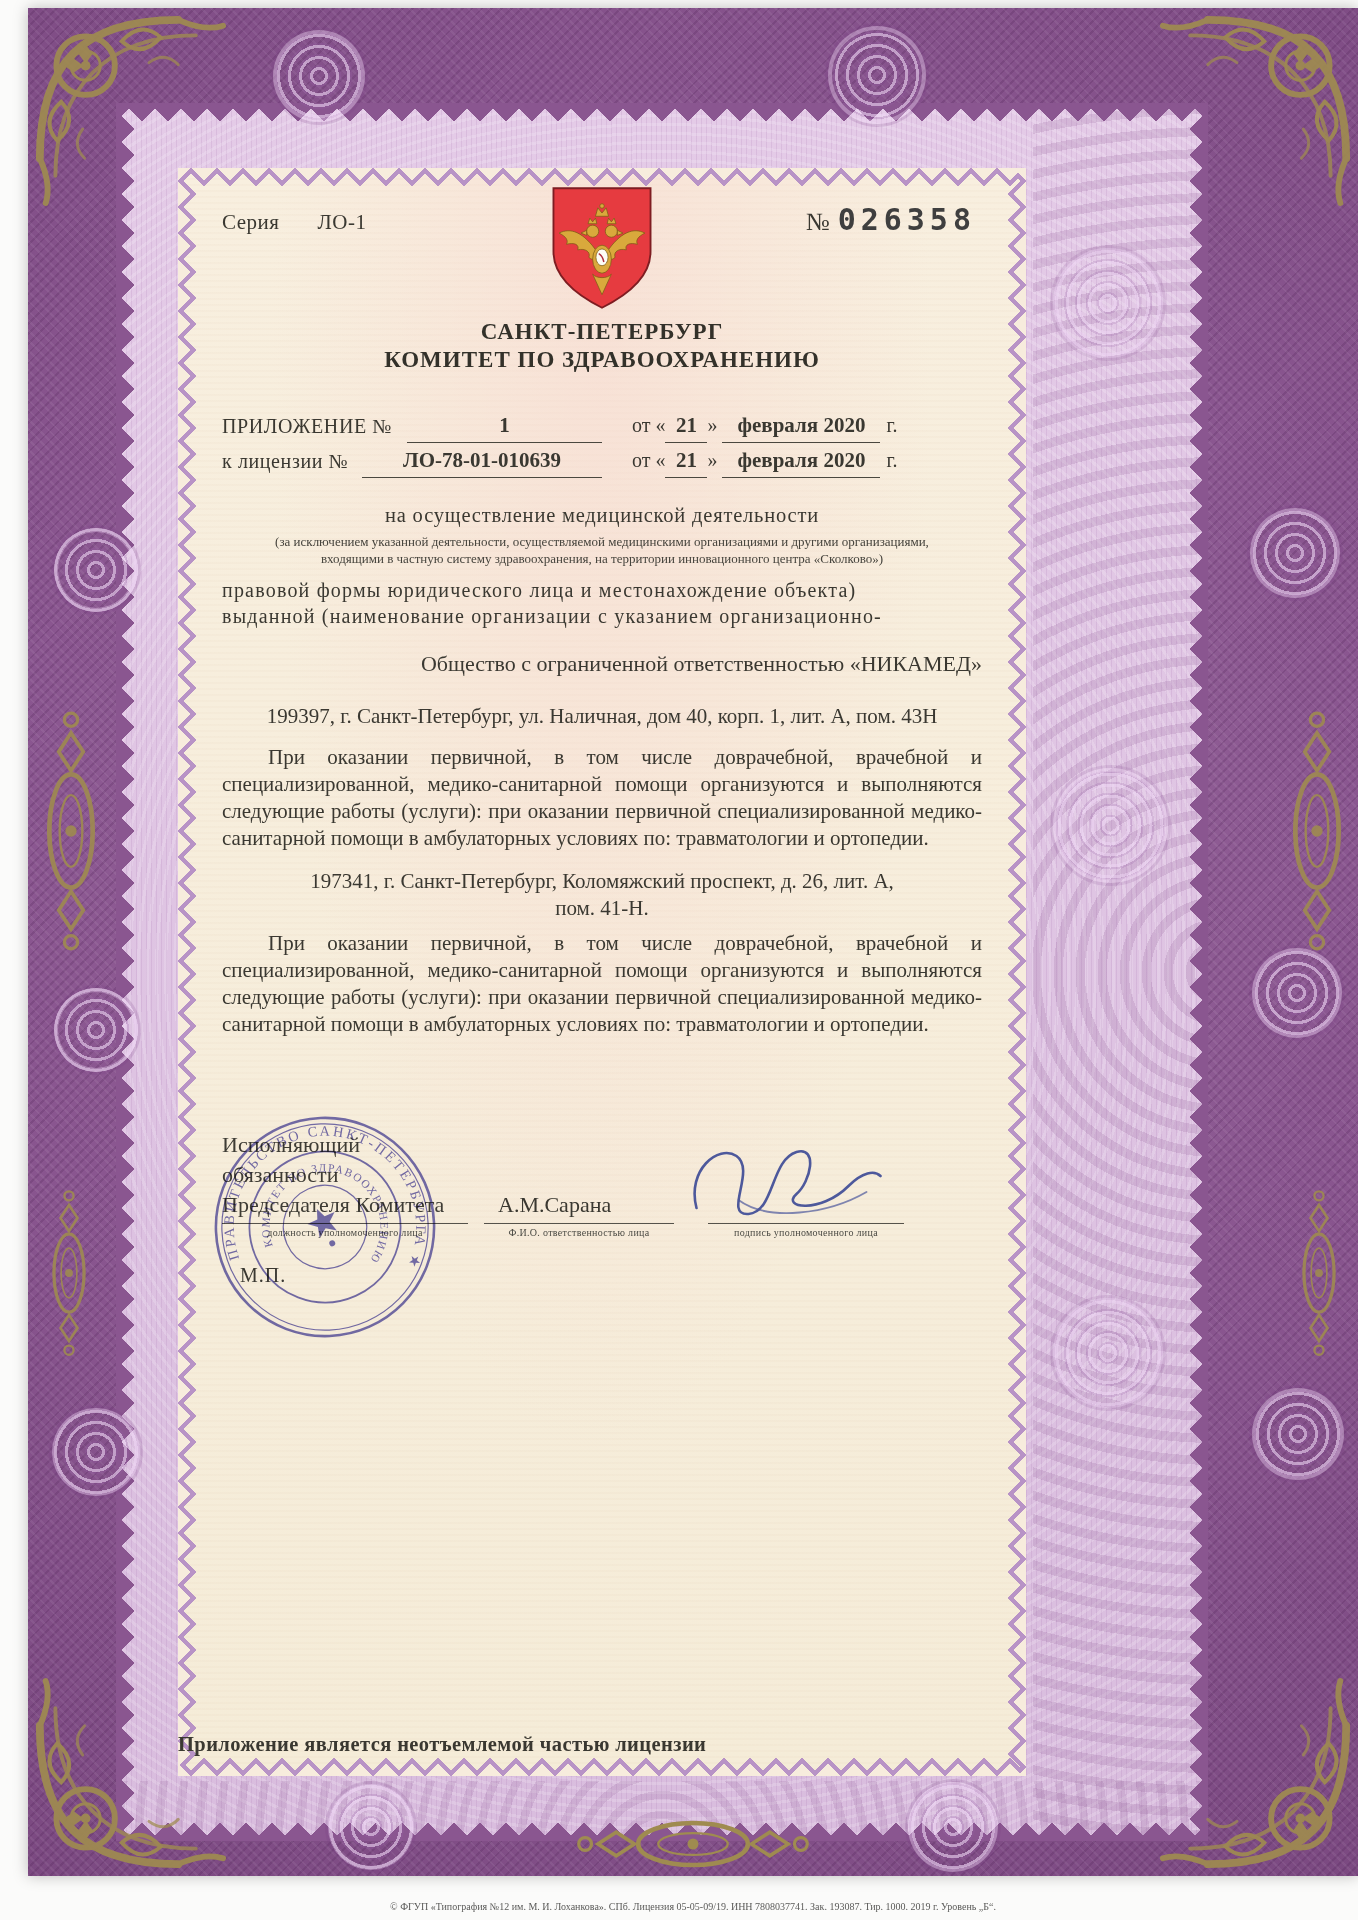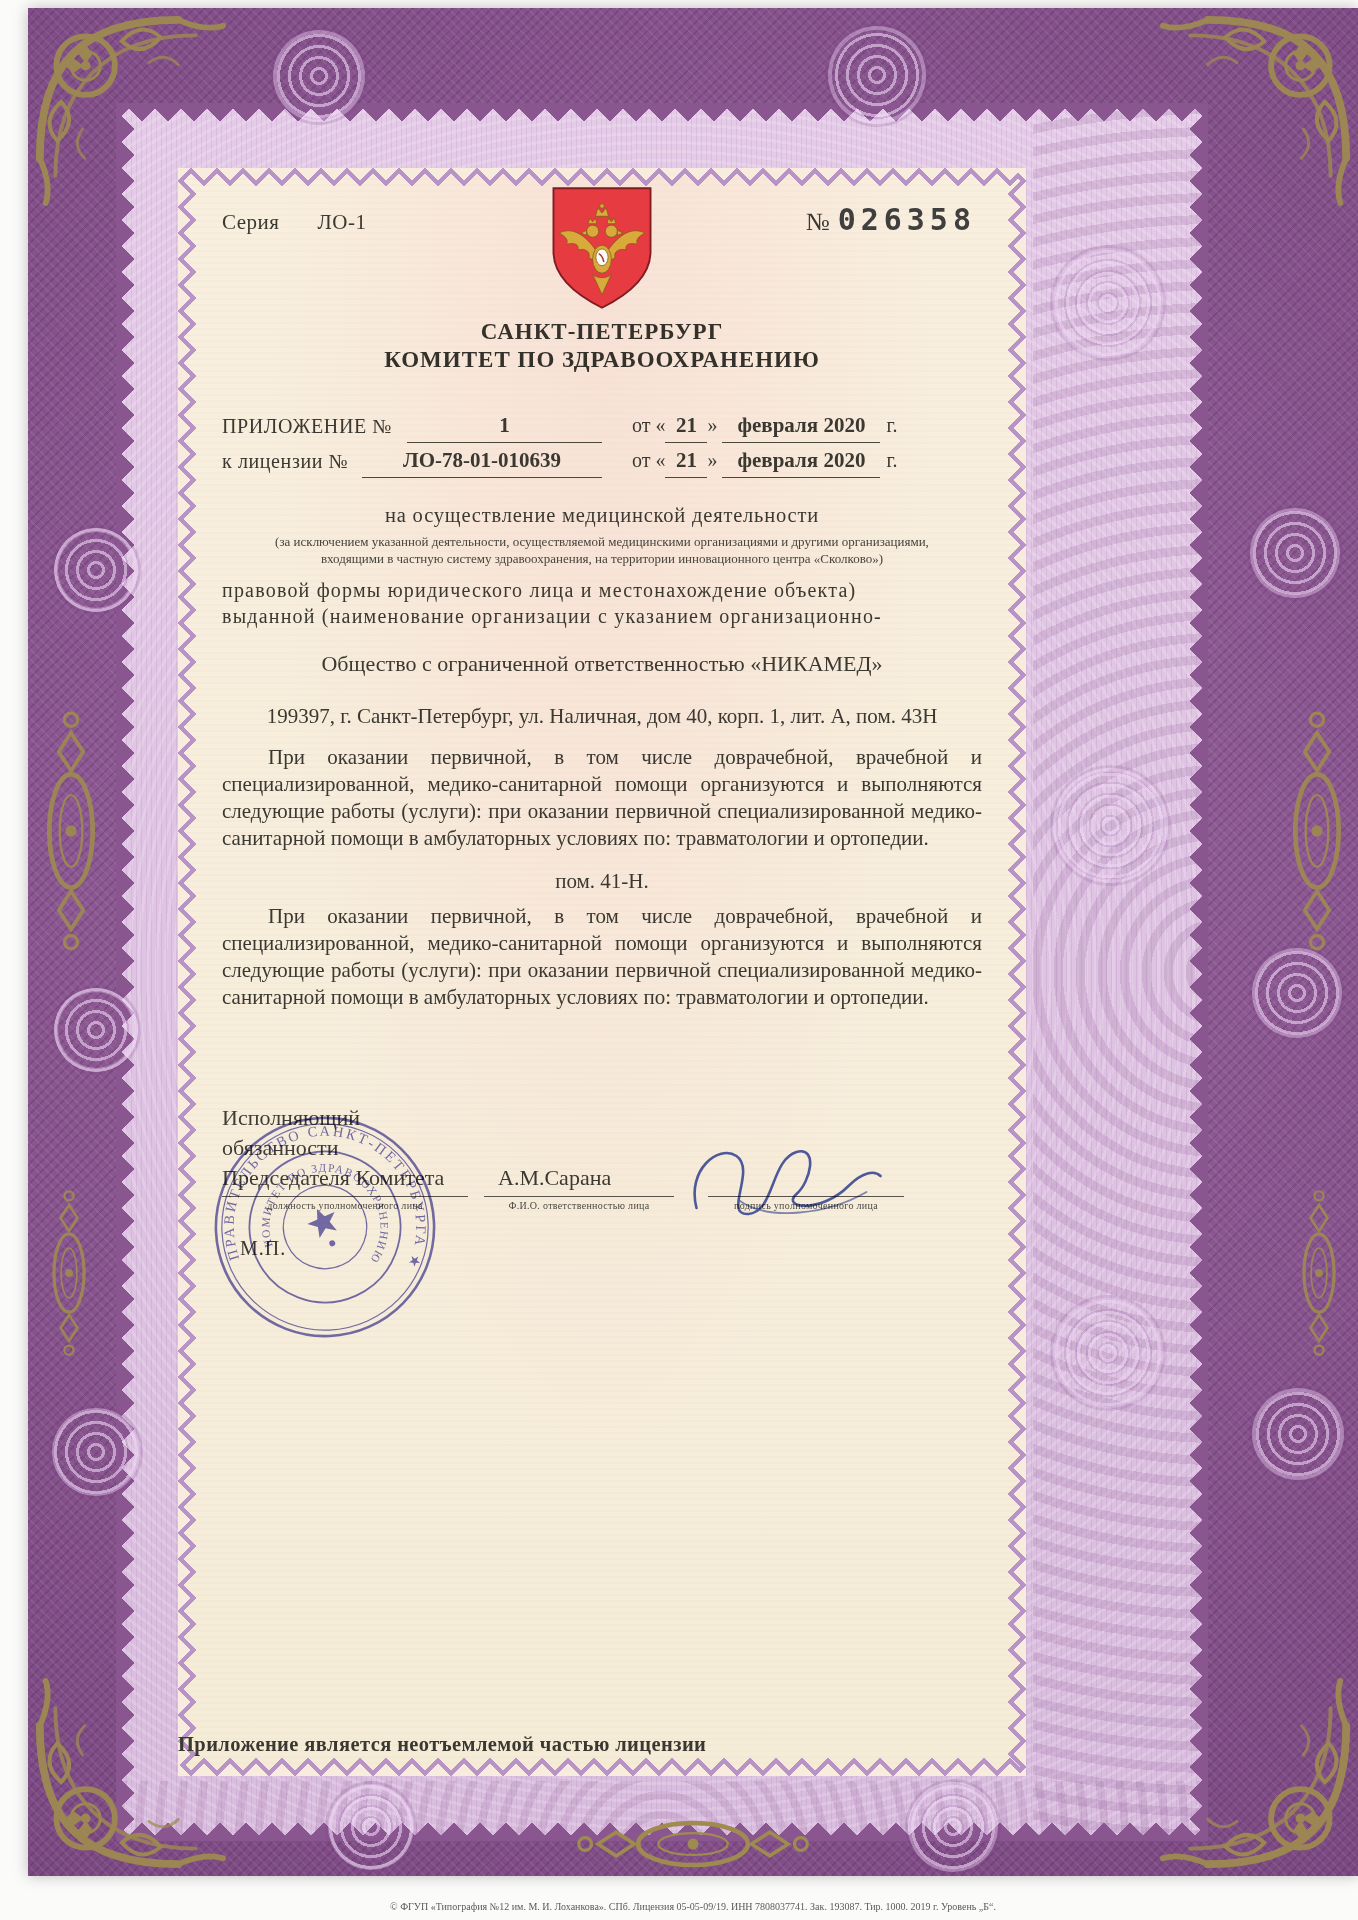--- a/index.html
+++ b/index.html
@@ -68,21 +68,21 @@
   .fill{display:inline-block;text-align:center;font-weight:600;font-size:21px;}
   .fill1{width:195px;} .fill2{width:240px;}
   .fr-date{margin-left:30px;}
   .day{display:inline-block;width:42px;text-align:center;font-weight:600;font-size:21px;}
   .monthyear{display:inline-block;width:158px;text-align:center;font-weight:600;font-size:21px;}
   .gsuffix{margin-left:6px;}
   .act-title{margin-top:26px;text-align:center;font-weight:normal;font-size:20.5px;letter-spacing:.8px;}
   .act-note{margin-top:6px;max-width:700px;margin-left:auto;margin-right:auto;text-align:center;font-size:13px;line-height:17px;color:#45433c;}
   .issued{margin-top:10px;font-size:20px;line-height:26px;letter-spacing:1.2px;}
   .issued span{display:block;}
-  .company{margin-top:22px;text-align:center;font-size:22px;}
+  .company{margin-top:22px;text-align:right;font-size:22px;}
   .addr{margin-top:26px;text-align:center;font-size:21px;line-height:27px;}
   .addr span{display:block;}
   .para{margin-top:14px;font-size:21px;line-height:27px;text-align:justify;text-indent:46px;}
   .para2{margin-top:8px;}
   .addr2{margin-top:16px;}
   .sigs{display:flex;align-items:flex-end;margin-top:92px;}
   .sig-col1{width:246px;} .sig-col2{width:190px;margin-left:16px;} .sig-col3{width:196px;margin-left:34px;}
   .role{font-size:22px;line-height:30px;color:#3e3c35;}
   .role.l2{border-bottom:1.5px solid #55524a;padding-bottom:3px;}
   .sig-name{font-size:22px;border-bottom:1.5px solid #55524a;padding:0 0 5px 14px;}
@@ -258,20 +258,21 @@
           <span>выданной (наименование организации с указанием организационно-</span>
         </div>
 
         <div class="company">Общество с ограниченной ответственностью «НИКАМЕД»</div>
 
         <div class="addr">199397, г. Санкт-Петербург, ул. Наличная, дом 40, корп. 1, лит. А, пом. 43Н</div>
 
         <div class="para">При оказании первичной, в том числе доврачебной, врачебной и специализированной, медико-санитарной помощи организуются и выполняются следующие работы (услуги): при оказании первичной специализированной медико-санитарной помощи в амбулаторных условиях по: травматологии и ортопедии.</div>
 
         <div class="addr addr2">
+          <span>197341, г. Санкт-Петербург, Коломяжский проспект, д. 26, лит. А,</span>
           <span>пом. 41-Н.</span>
         </div>
 
         <div class="para para2">При оказании первичной, в том числе доврачебной, врачебной и специализированной, медико-санитарной помощи организуются и выполняются следующие работы (услуги): при оказании первичной специализированной медико-санитарной помощи в амбулаторных условиях по: травматологии и ортопедии.</div>
 
         <div class="sigs">
           <div class="sig-col1">
             <div class="role">Исполняющий обязанности</div>
             <div class="role l2">Председателя Комитета</div>
             <div class="caption">должность уполномоченного лица</div>

